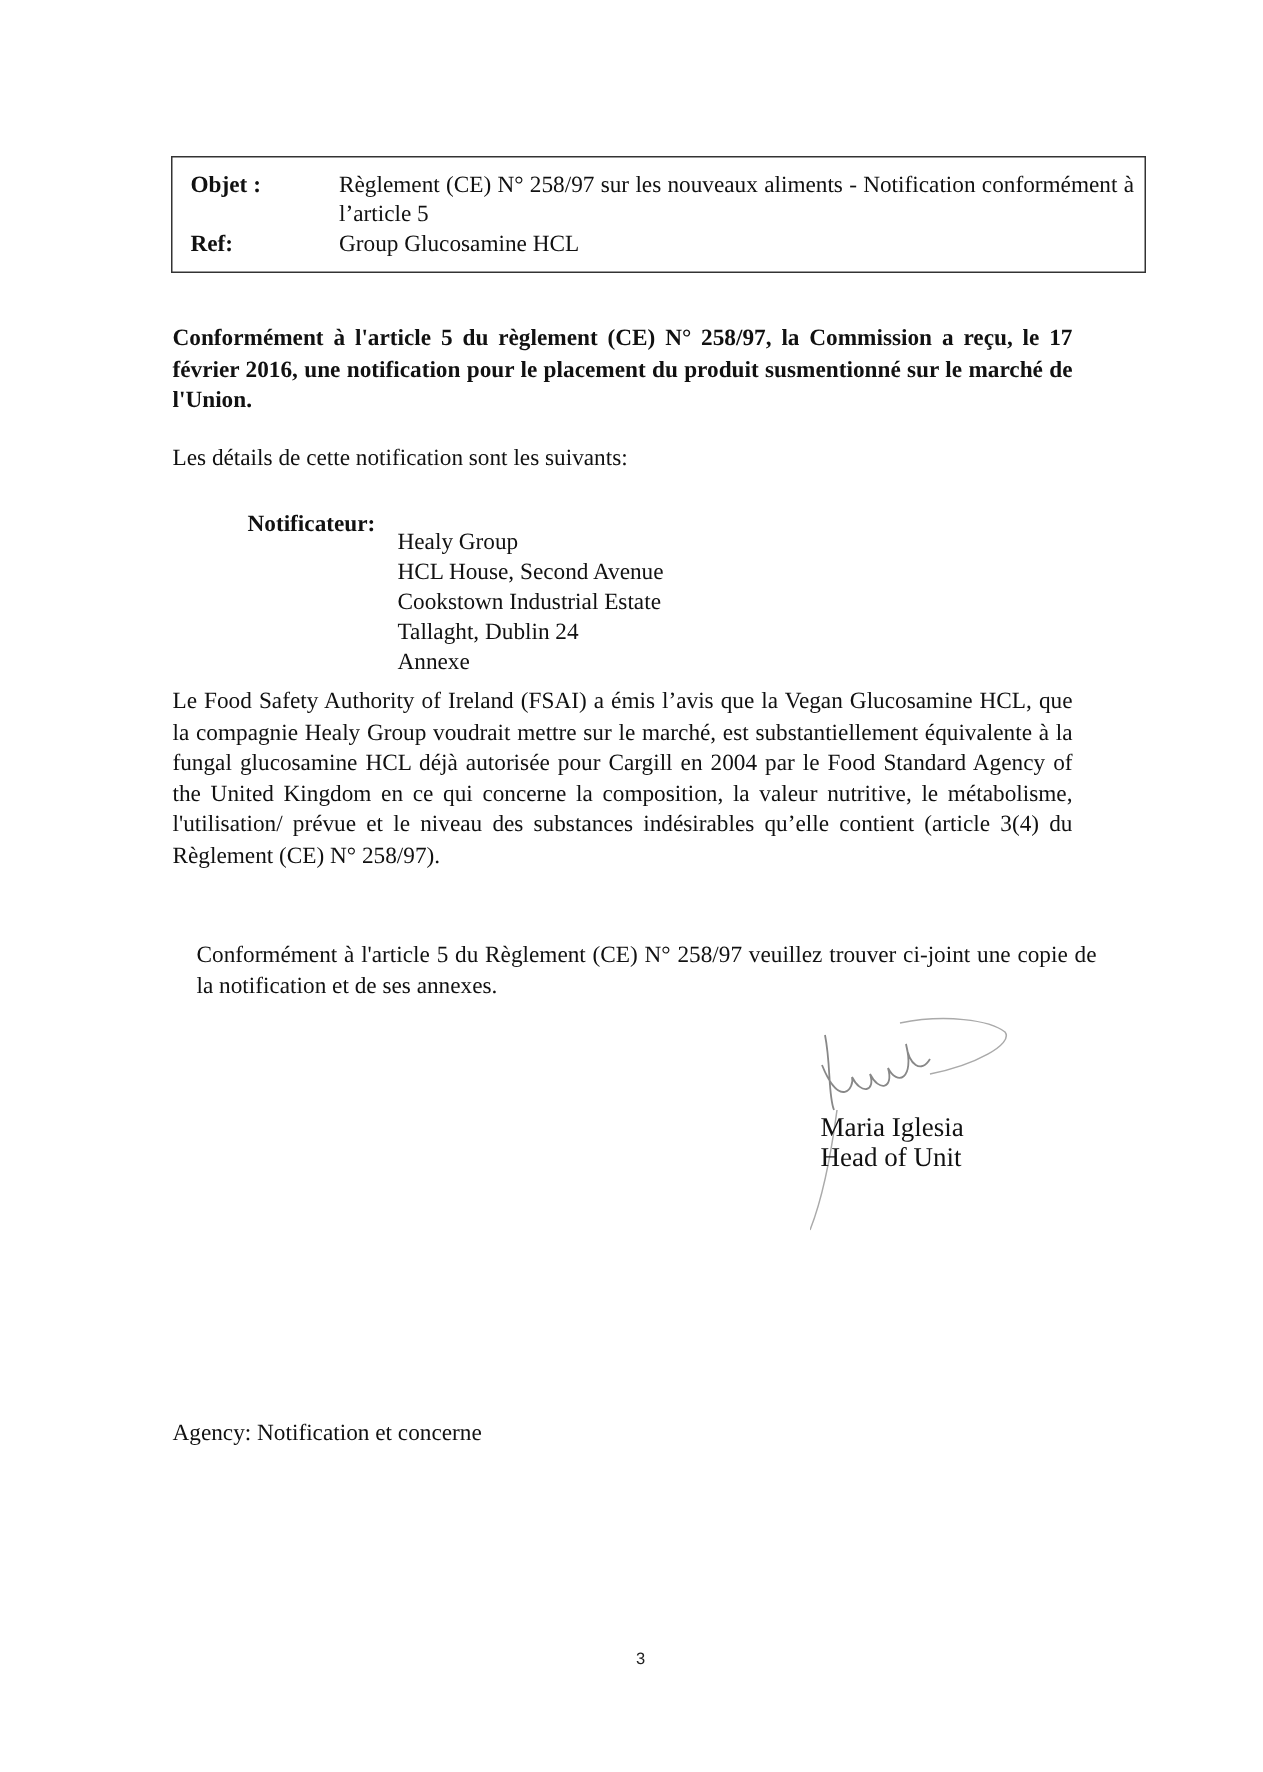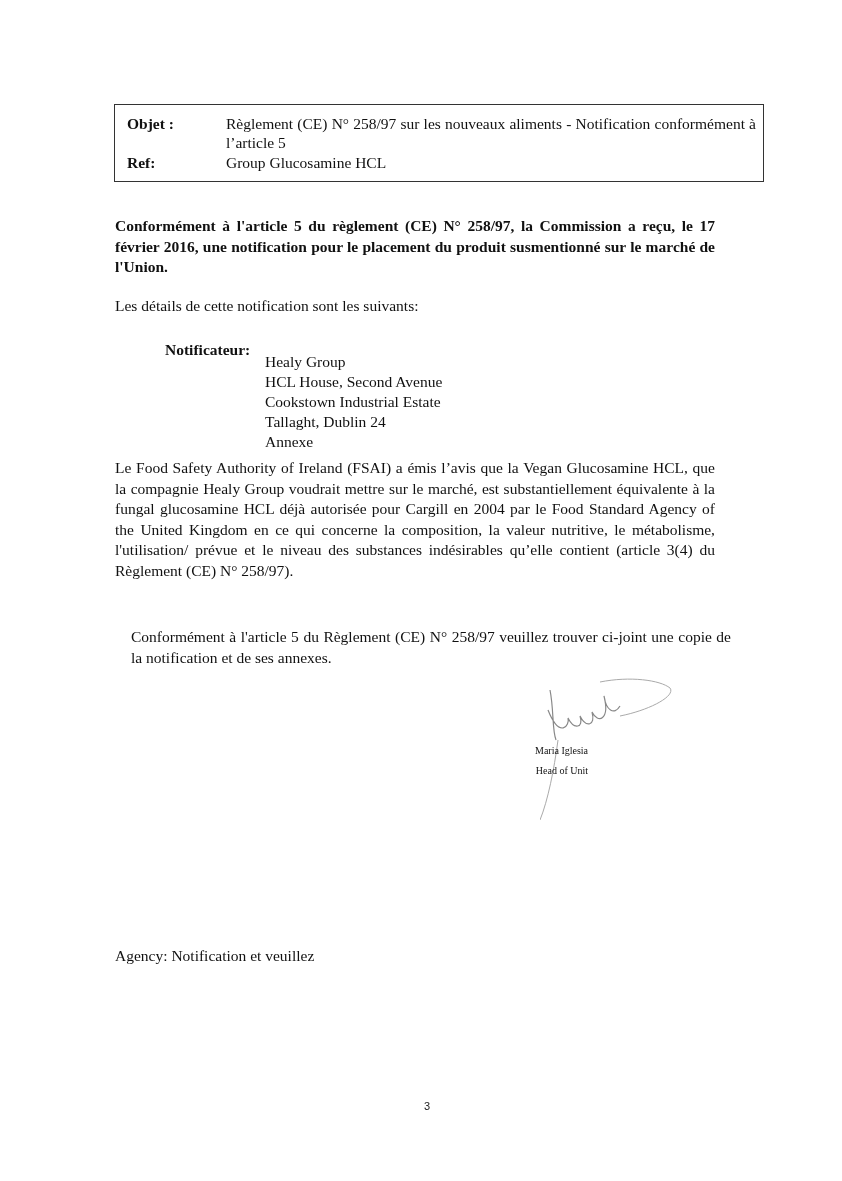--- a/index.html
+++ b/index.html
@@ -21,21 +21,21 @@
   }
   .notif {
     position: absolute; left: 165px; top: 340px; font-size: 15.5px; line-height: 20px;
   }
   .notif-label { position: absolute; left: 0; top: 0; font-weight: bold; white-space: nowrap; }
   .notif-lines { position: absolute; left: 100px; top: 0; white-space: nowrap; margin-top: 12px; }
   .sig {
     position: absolute; left: 540px; top: 670px; width: 180px; height: 160px;
   }
   .sig-text {
-    position: absolute; left: 535px; top: 741px; font-size: 10px; line-height: 20px; text-align: right;
+    position: absolute; left: 547px; top: 741px; font-size: 18px; line-height: 20px;
   }
   .annexe { position: absolute; left: 115px; top: 947px; font-size: 15.5px; }
   .pagenum {
     position: absolute; left: 424px; top: 1100px; font-family: "Liberation Sans", sans-serif;
     font-size: 11px; color: #222;
   }
 </style>
 </head>
 <body>
 
@@ -71,16 +71,16 @@
   <path d="M10 20 C14 40, 12 60, 16 70 M8 40 C20 70, 30 55, 28 48 C34 60, 44 58, 40 46 C46 58, 56 56, 52 42 C58 54, 70 50, 64 26 C66 40, 74 46, 80 36" fill="none" stroke="#888" stroke-width="1.2"></path>
   <path d="M60 12 C90 6, 120 10, 130 18 C136 26, 110 40, 80 46" fill="none" stroke="#aaa" stroke-width="1"></path>
   <path d="M18 70 C14 100, 8 130, 0 150" fill="none" stroke="#aaa" stroke-width="1"></path>
 </svg>
 <div class="sig-text">
   <div>Maria Iglesia</div>
   <div>Head of Unit</div>
 </div>
 
 <div class="annexe">
-  <span class="b">Agency</span><span>: Notification et veuillez</span>
+  <span class="b">Agency</span><span>: Notification et concerne</span>
 </div>
 
 <div class="pagenum">3</div>
 
 </body></html>

